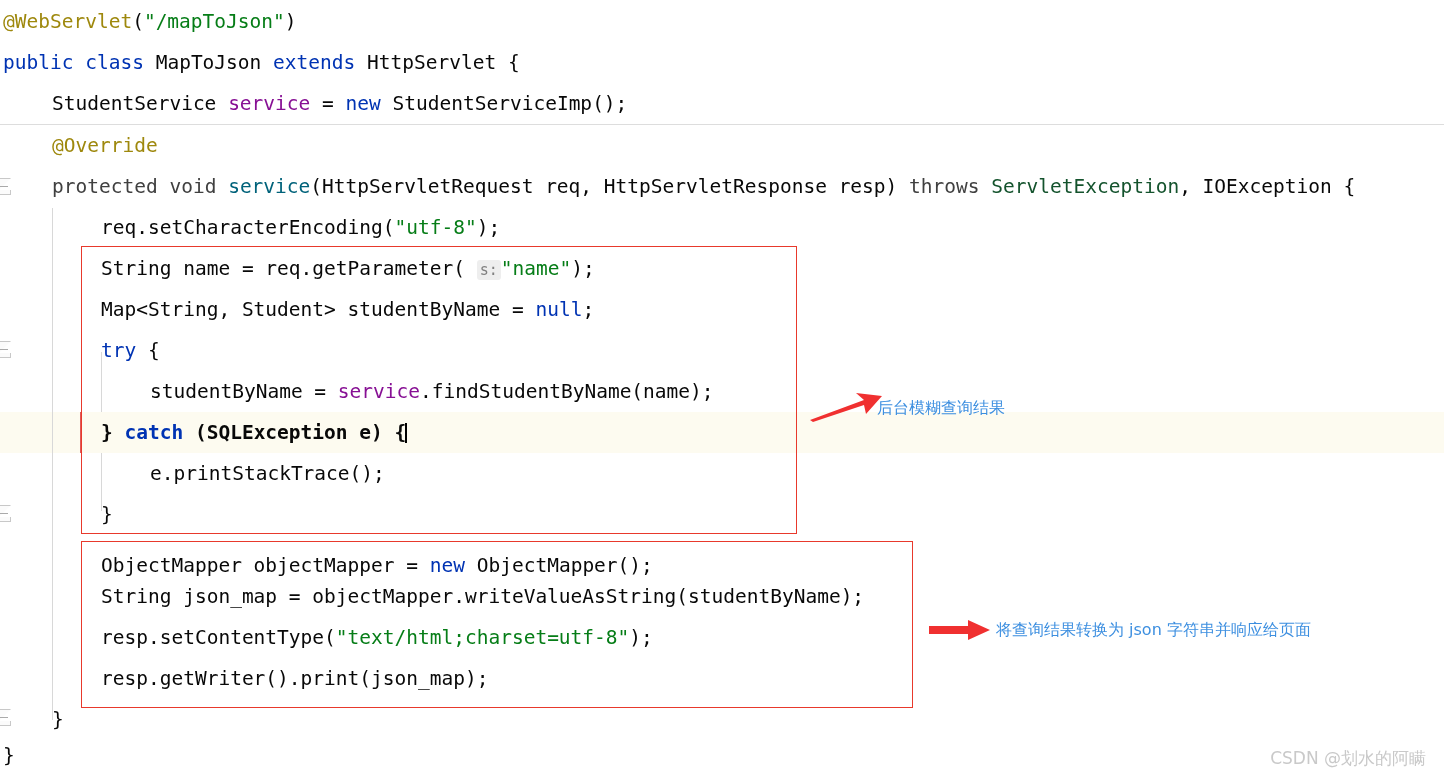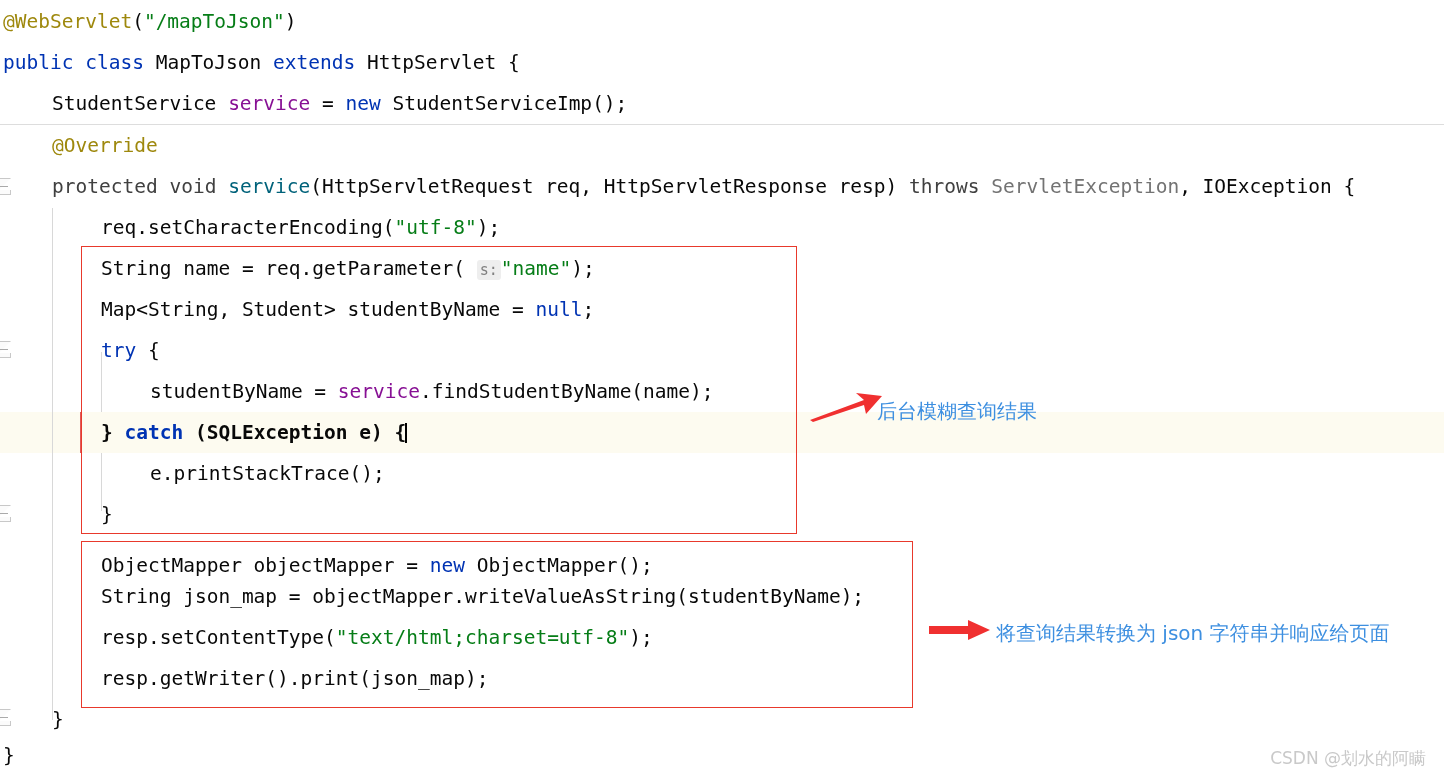--- a/index.html
+++ b/index.html
@@ -88,21 +88,21 @@
     line-height: 22px;
     color: #080808;
     letter-spacing: 0px;
   }
 
   .kw      { color: #0033b3; }          
   .kw2     { color: #404040; }          
   .anno    { color: #9e880d; }          
   .str     { color: #067d17; }          
   .field   { color: #871094; }          
-  .gray    { color: #737373; }
+  .gray    { color: #14532d; }
   .under   { text-decoration-color: #080808;
              text-underline-offset: 2px; }
 
   
   .inlay {
     background: #eeeeee;
     color: #808080;
     border-radius: 3px;
     padding: 1px 3px 1px 3px;
     font-size: 15px;
@@ -128,21 +128,21 @@
   }
 
   
   .arrow-svg { position: absolute; overflow: visible; }
 
   
   .anno-text {
     position: absolute;
     color: #3d8fe0;
     font-family: "DejaVu Sans", "Liberation Sans", sans-serif;
-    font-size: 20px;
+    font-size: 16px;
     white-space: nowrap;
   }
 
   
   #watermark {
     position: absolute;
     right: 18px;
     bottom: 10px;
     color: #c9c9c9;
     font-family: "DejaVu Sans", "Liberation Sans", sans-serif;

